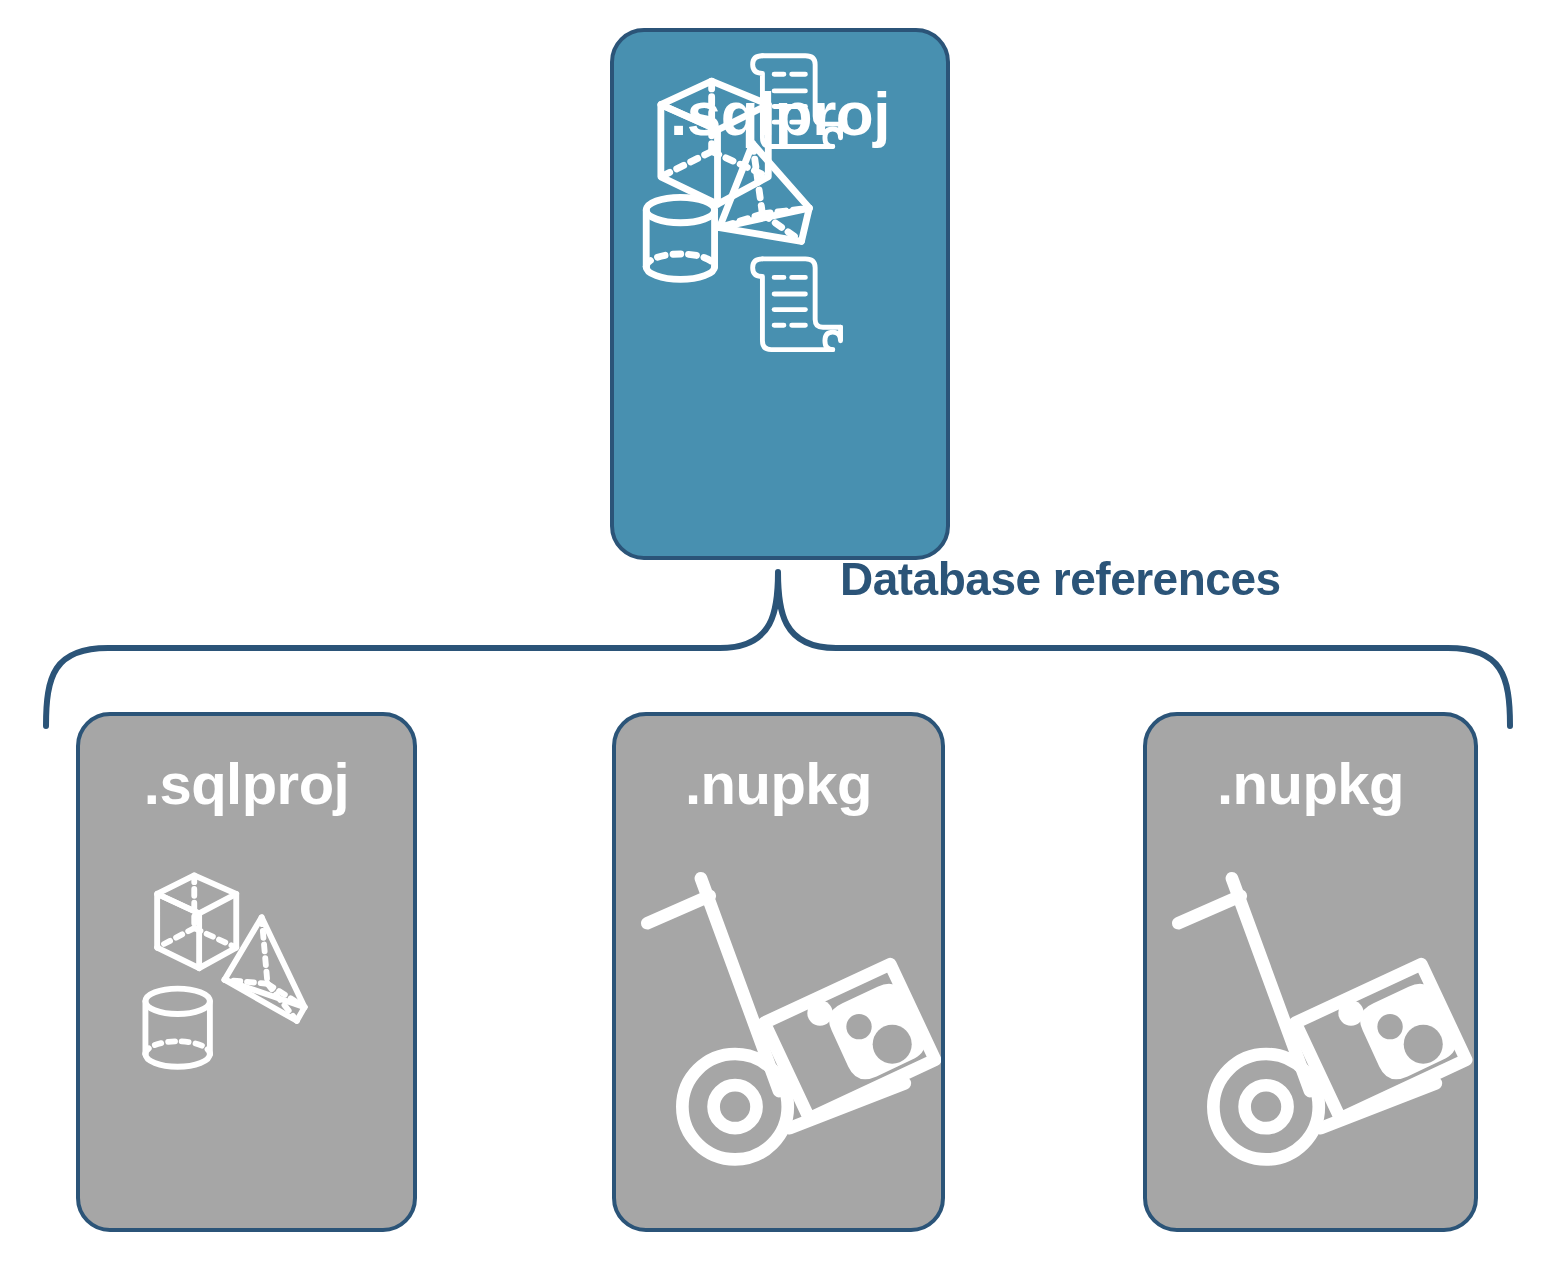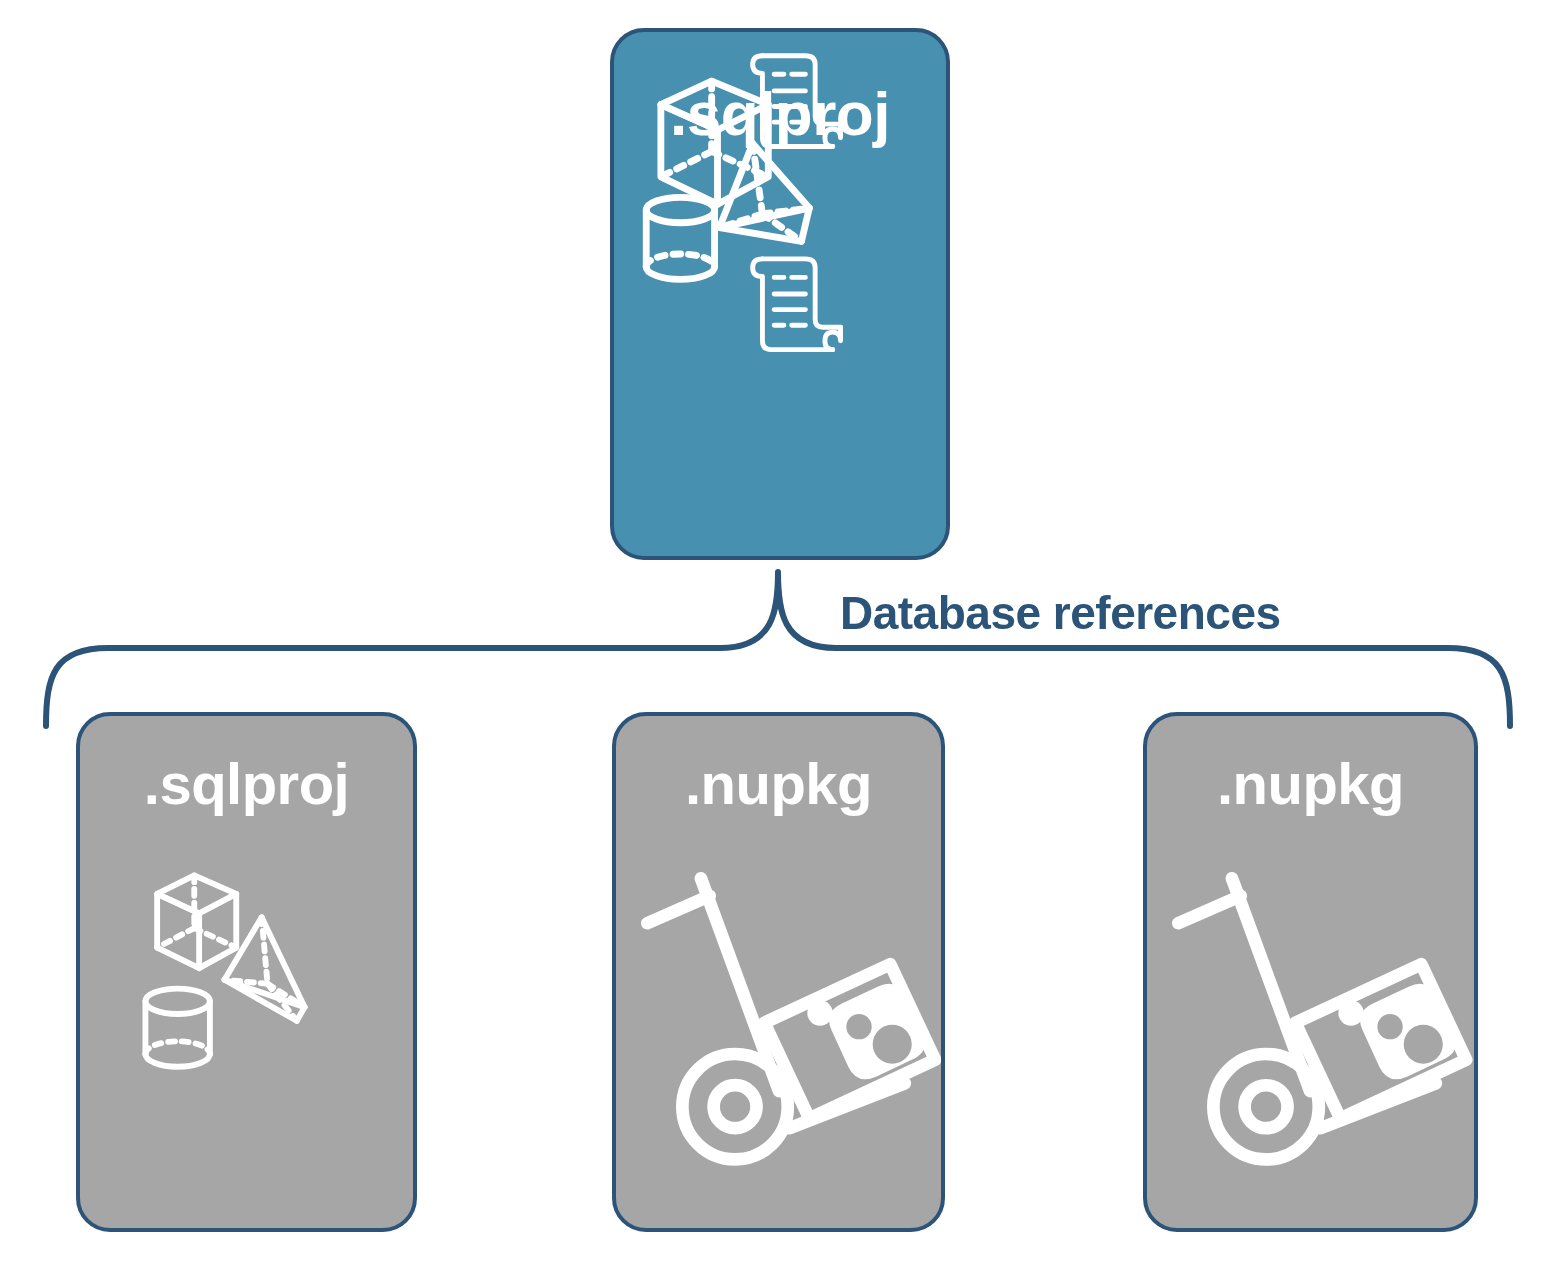--- a/index.html
+++ b/index.html
@@ -215,15 +215,15 @@
     <path fill="none" stroke="#2B5478" stroke-width="6" stroke-linecap="round" stroke-linejoin="round" d="M778 572
              C 778 610, 774 648, 720 648
              L 108 648
              C 54 648, 46 676, 46 726
              M 778 572
              C 778 610, 782 648, 836 648
              L 1448 648
              C 1502 648, 1510 676, 1510 726"></path>
   </svg>
 
-  <div class="brace-label" style="left: 840px; top: 586px; text-align: center;">Database references</div>
+  <div class="brace-label" style="left: 840px; top: 552px; text-align: center;">Database references</div>
 
 </div>
 
 </body></html>

